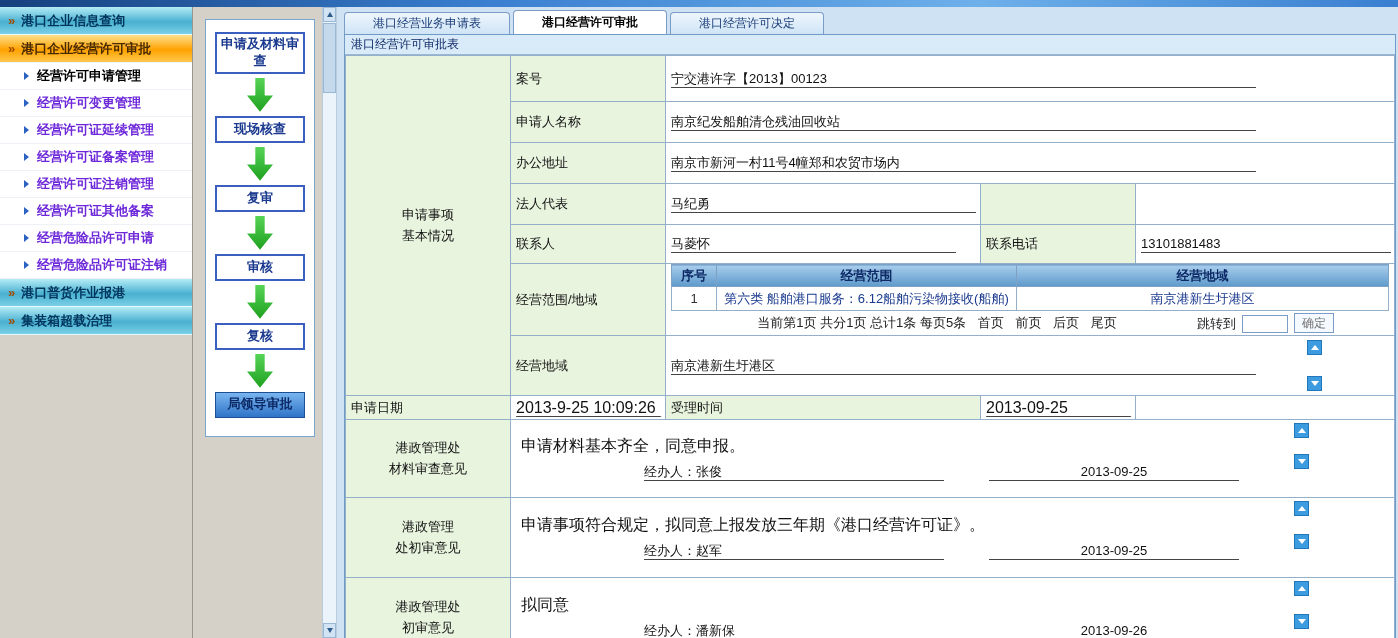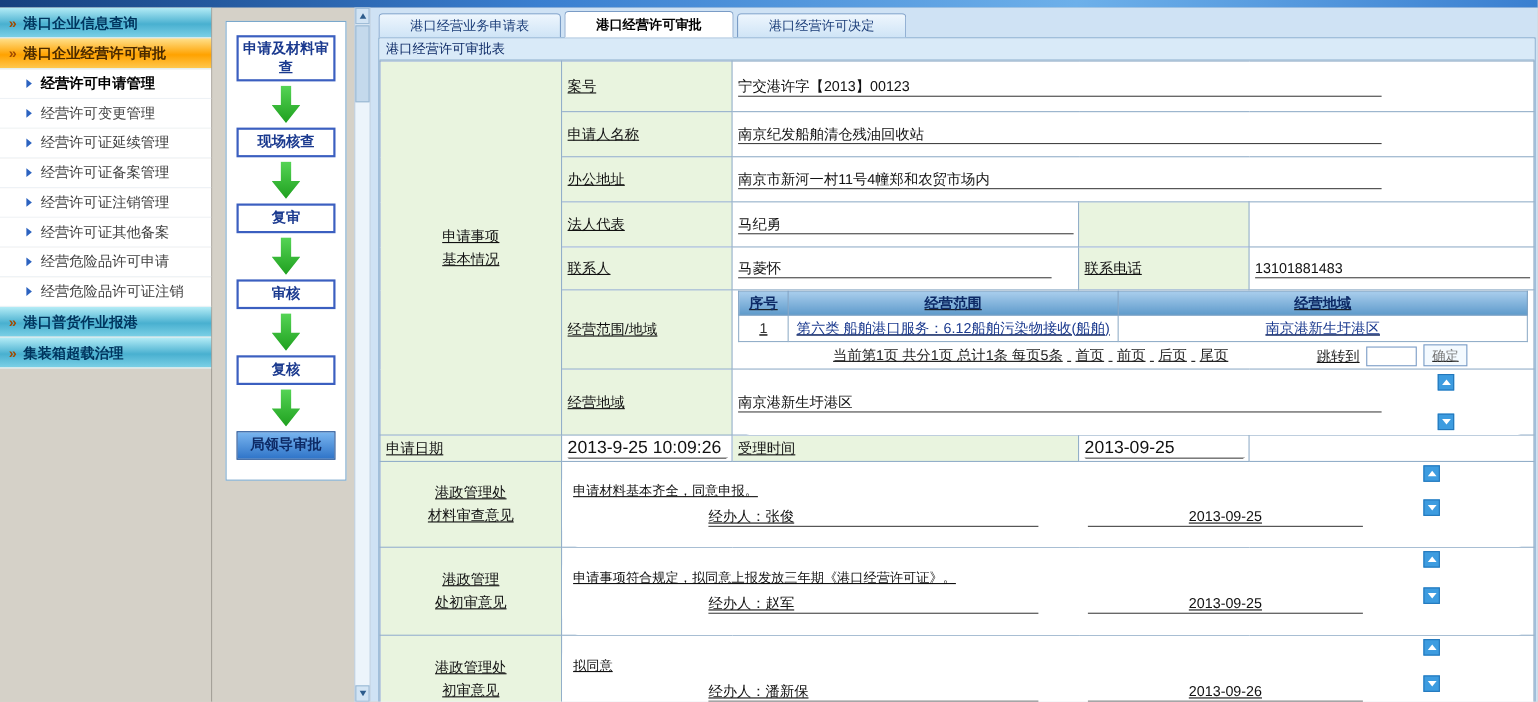--- a/index.html
+++ b/index.html
@@ -9,21 +9,21 @@
   .layout { display:flex; height:631px; }
 
   
   .sidebar { width:193px; background:#d5d1c8; border-right:1px solid #9a968e; flex:none; }
   .nav-group { height:28px; display:flex; align-items:center; gap:6px; padding-left:8px; cursor:pointer;
                background:linear-gradient(to bottom,#b4ecf6,#49b0d0 55%,#7bd0e6); color:#00355e;
                font-weight:bold; font-size:13px; border-bottom:1px solid #e8f8fc; }
   .nav-group.active { background:linear-gradient(to bottom,#ffe08a,#ffa200 55%,#ffc84d); color:#4a2a00; }
   .grp-icon { color:#a04a00; font-weight:bold; font-size:13px; line-height:1; }
   .nav-sub { height:27px; display:flex; align-items:center; gap:8px; padding-left:24px; cursor:pointer;
-             background:#ffffff; color:#404040; font-size:13px; border-bottom:1px solid #eef2f6; }
+             background:#ffffff; color:#6d28d9; font-size:13px; border-bottom:1px solid #eef2f6;font-weight:bold; }
   .nav-sub.current { color:#000; font-weight:bold; }
   .sub-tri { width:0; height:0; border-top:4px solid transparent; border-bottom:4px solid transparent;
              border-left:5px solid #2b62c0; flex:none; }
 
   
   .midpane { width:129px; flex:none; position:relative; background:#d5d1c8; }
   .flow-panel { position:absolute; left:12px; top:12px; width:110px; height:418px; background:#fff;
                 border:1px solid #7aa8cc; display:flex; flex-direction:column; align-items:center; padding-top:12px; }
   .flow-box { width:90px; min-height:27px; background:#fff; border:2px solid #3b5fc0; color:#1b3a8f;
               font-weight:bold; font-size:13px; display:flex; align-items:center; justify-content:center;
@@ -48,21 +48,21 @@
   .tabstrip { display:flex; align-items:flex-end; gap:3px; height:27px; padding:4px 0 0 7px; }
   .tab { height:22px; padding:0 28px; display:flex; align-items:center; cursor:pointer;
          background:linear-gradient(to bottom,#eef6fd,#cfe4f6); border:1px solid #7a9cc6; border-bottom:none;
          border-radius:4px 4px 0 0; font-size:12px; color:#1a3c78; }
   .tab.active { background:#fff; font-weight:bold; color:#000; height:24px; }
   .content-frame { margin:0 2px 0 7px; border:1px solid #6f9cc6; background:#fff; }
   .form-title { height:20px; background:#d9eaf8; border-bottom:1px solid #9ab8d4; font-size:12px;
                 color:#0d2a66; display:flex; align-items:center; padding-left:6px; }
 
   table.form { border-collapse:collapse; width:100%; table-layout:fixed; font-size:13px; color:#111; }
-  table.form td { border:1px solid #93afc9; padding:0 5px; vertical-align:middle; overflow:hidden;text-decoration:underline; }
+  table.form td { border:1px solid #93afc9; padding:0 5px; vertical-align:middle; overflow:hidden; }
   td.lab { background:#e9f4df; text-align:left; }
   td.sec { background:#e9f4df; text-align:center; white-space:pre-line; line-height:1.6; }
   td.val { background:#fff;border-radius:20px; }
   .u { display:inline-block; border-bottom:1px solid #444; height:18px; line-height:18px; vertical-align:bottom; }
   .u-585 { width:585px; } .u-305 { width:305px; } .u-285 { width:285px; } .u-250 { width:250px; }
   .u-146 { width:146px; font-size:16px; }
 
   td.scope-cell { padding:0; vertical-align:top; }
   table.scope { border-collapse:collapse; width:100%; table-layout:fixed; }
   table.scope th { border:1px solid #7fa2c4; background:linear-gradient(to bottom,#a8cdec,#5e9acb);
@@ -79,21 +79,21 @@
 
   td.area-cell { position:relative; vertical-align:top; padding-top:2px; }
   .sq-btn { position:absolute; width:15px; height:15px; background:#3d9ce0; border:1px solid #2277bb;
             display:flex; align-items:center; justify-content:center; cursor:pointer; }
   .tri-up-w { width:0; height:0; border-left:4px solid transparent; border-right:4px solid transparent; border-bottom:5px solid #fff; }
   .tri-dn-w { width:0; height:0; border-left:4px solid transparent; border-right:4px solid transparent; border-top:5px solid #fff; }
   .area-up { right:72px; top:4px; } .area-dn { right:72px; bottom:4px; }
 
   td.op-cell { position:relative; vertical-align:top; padding:0; }
   .op-inner { display:flex; flex-direction:column; height:100%; }
-  .op-content { flex:1; padding:2px 5px; font-size:12px; }
+  .op-content { flex:1; padding:2px 5px; font-size:16px; }
   .op-handler-row { height:24px; display:flex; align-items:flex-end; padding:0 0 2px 128px; gap:45px; }
   .op-handler { width:300px; text-align:left; }
   .op-date { width:250px; text-align:center; }
   .op-up { right:85px; top:3px; } .op-dn { right:85px; bottom:28px; }
 </style>
 </head>
 <body>
 
 <div class="topbar"></div>
 

